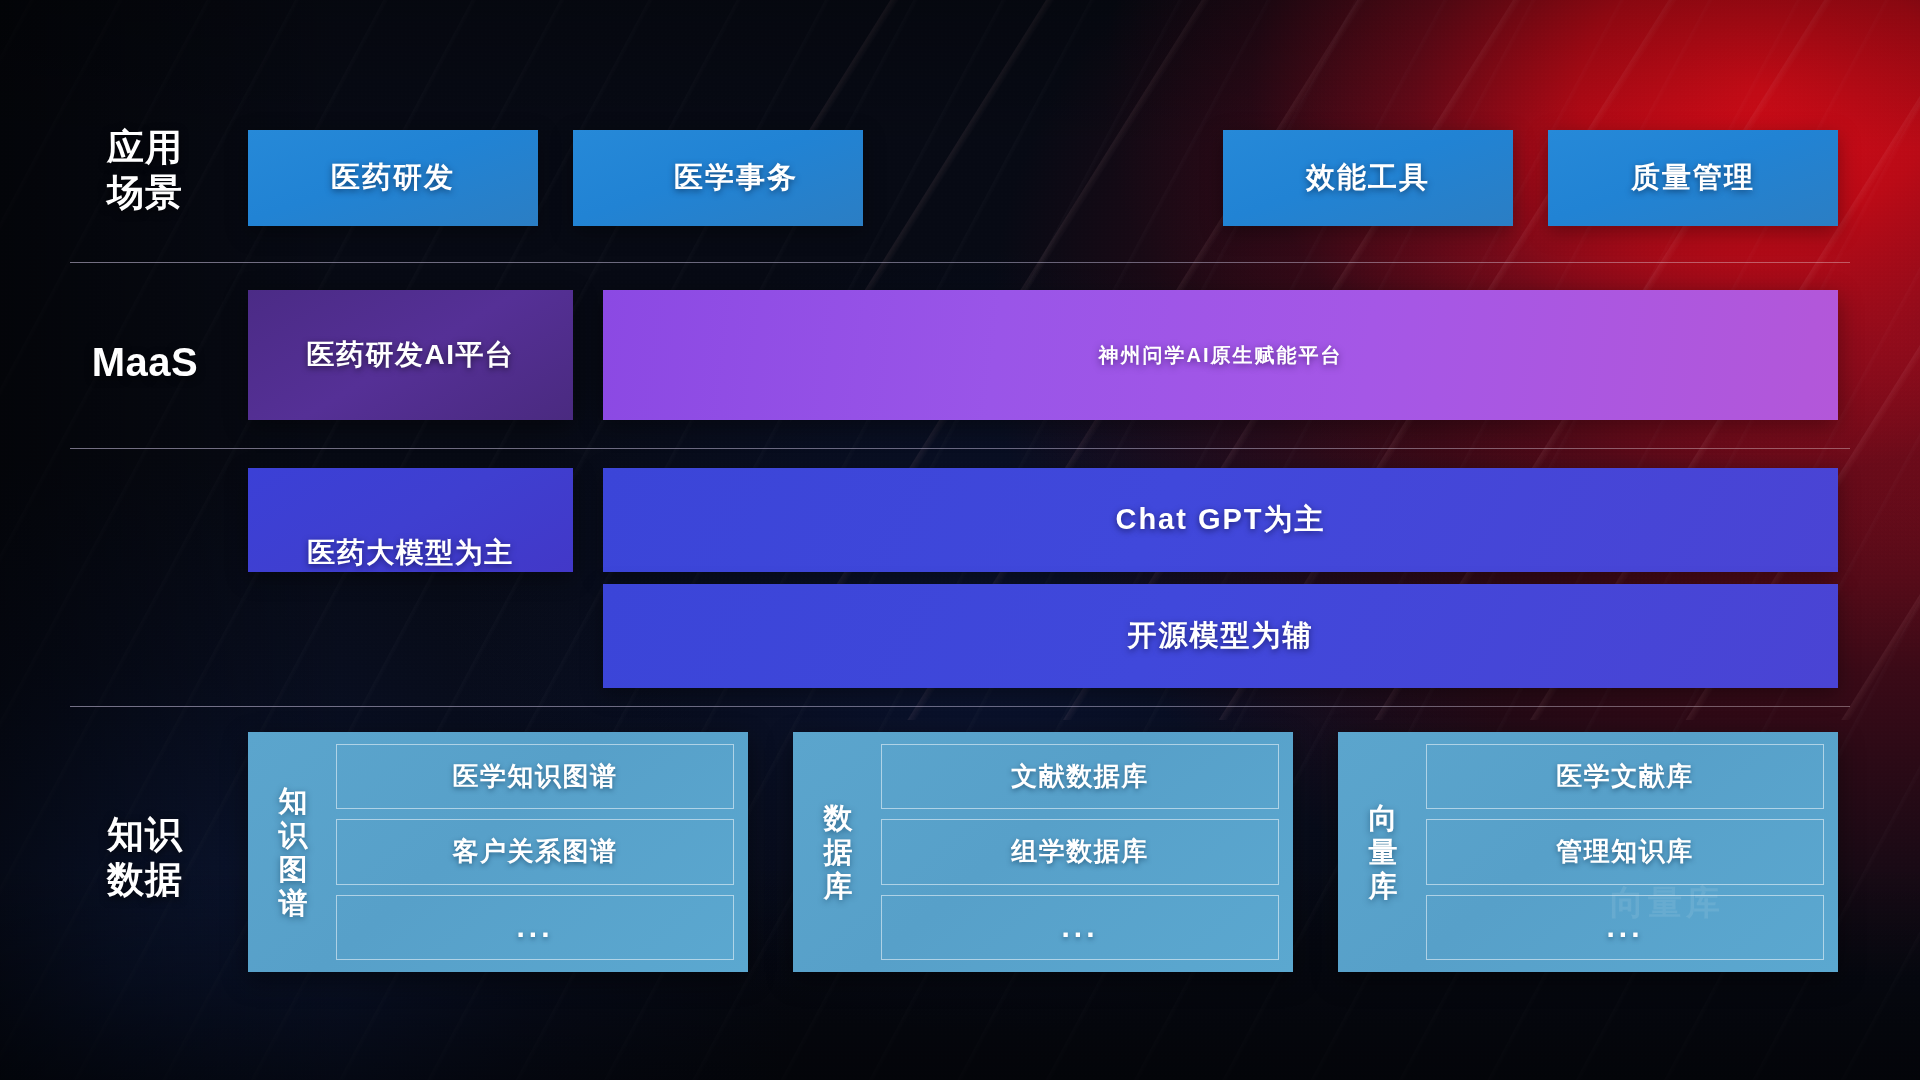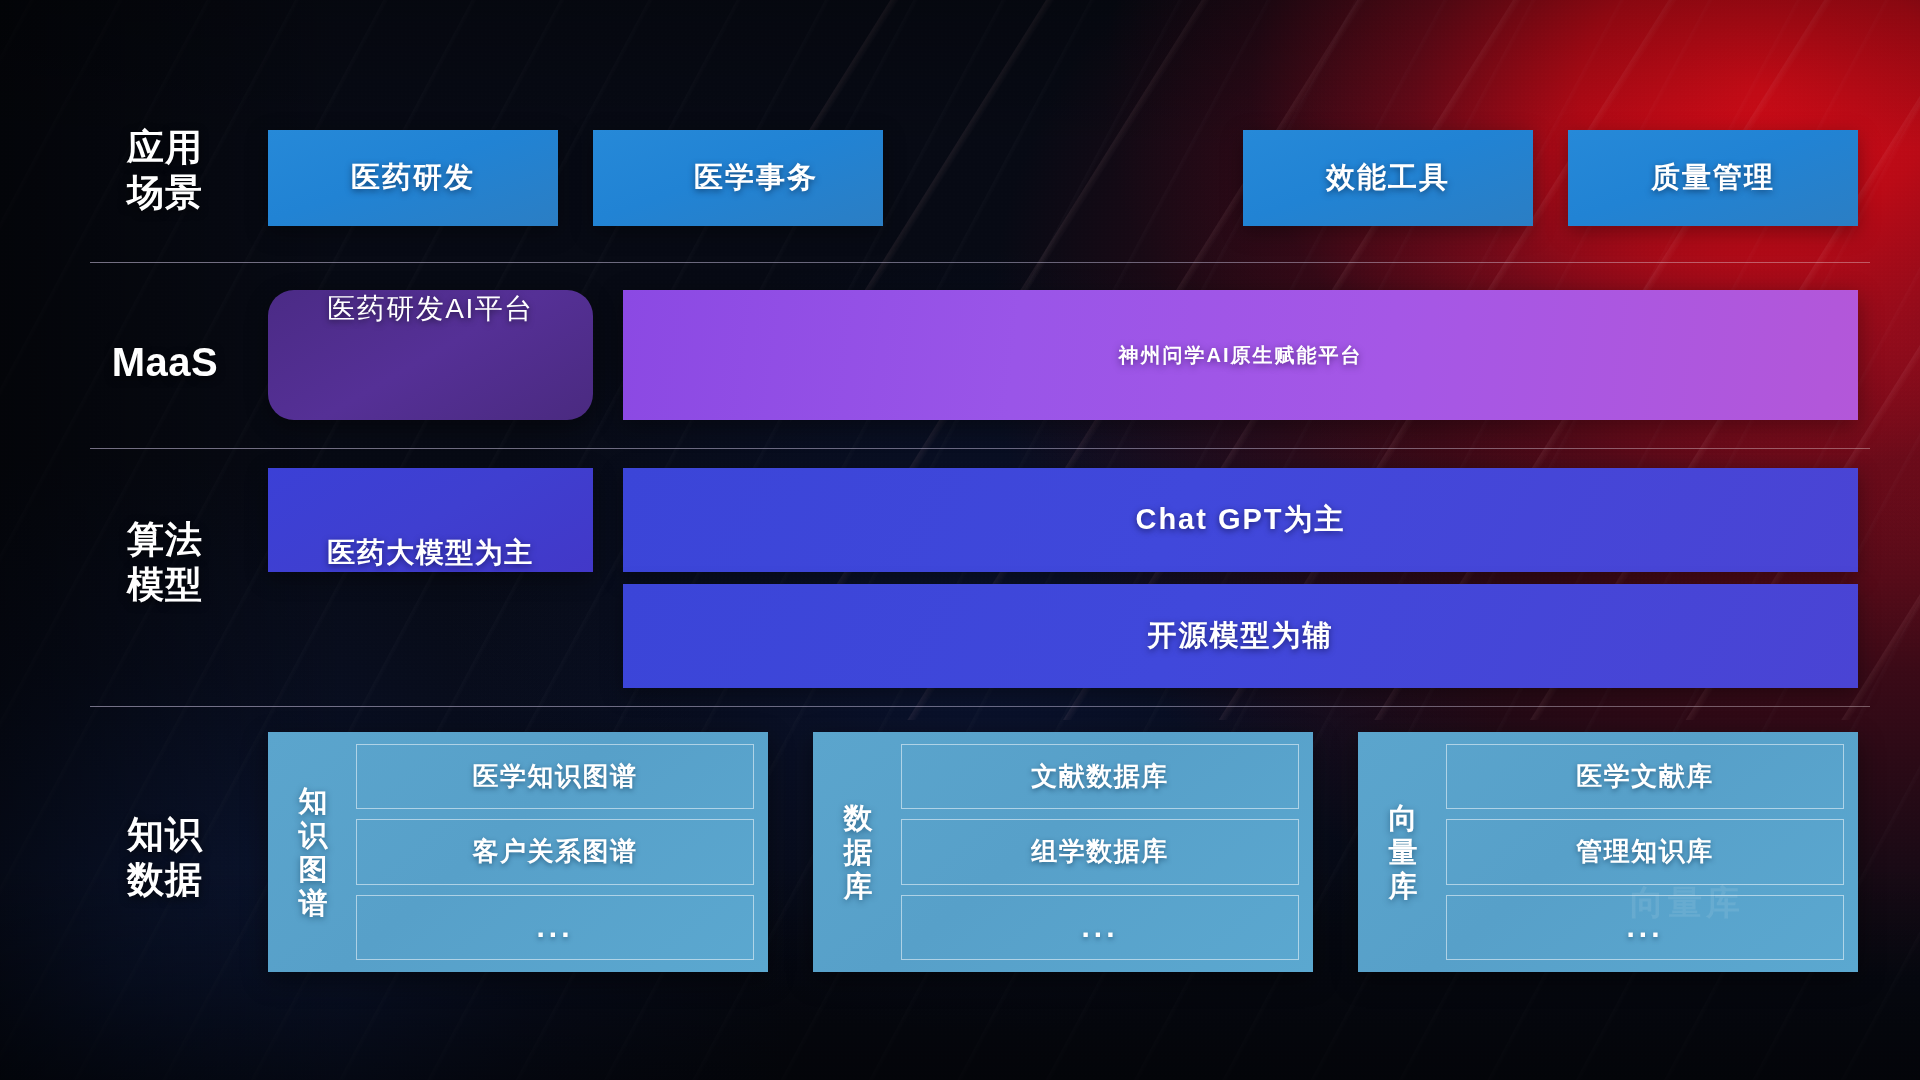--- a/index.html
+++ b/index.html
@@ -62,21 +62,21 @@
   .noise{
     position:absolute; inset:0;
     background-image:
       radial-gradient(rgba(255,255,255,0.055) 1px, transparent 1px);
     background-size:4px 4px;
     opacity:.35;
     mix-blend-mode:overlay;
   }
 
   
-  .content{ position:absolute; inset:0;margin-left:20px; }
+  .content{ position:absolute; inset:0; }
 
   .row-label{
     position:absolute;
     width:150px;
     text-align:center;
     color:#ffffff;
     font-weight:bold;
     font-size:37px;
     line-height:1.22;
     letter-spacing:1px;
@@ -102,25 +102,24 @@
     letter-spacing:2px;
     display:flex; align-items:center; justify-content:center;
     text-shadow:0 2px 6px rgba(0,20,50,.55);
     box-shadow:0 6px 20px rgba(0,0,0,.35);
   }
 
   
   .maas-left{
     position:absolute;
     background:linear-gradient(150deg,#4b2b86 0%,#553096 50%,#4a2a80 100%);
-    color:#fff; font-size:28px; font-weight:normal; letter-spacing:1.5px;
-    display:flex; align-items:flex-start; justify-content:center;
+    color:#fff; font-size:28px; font-weight:bold; letter-spacing:1.5px;
+    display:flex; align-items:center; justify-content:center;
     text-shadow:0 2px 6px rgba(0,0,0,.55);
     box-shadow:0 6px 22px rgba(0,0,0,.38);
-    border-radius:26px;
   }
   .maas-right{
     position:absolute;
     background:linear-gradient(97deg,#8b49e3 0%,#9a55e8 32%,#a557e6 62%,#b357d9 100%);
     color:#fff; font-size:20px; font-weight:bold; letter-spacing:2px;
     display:flex; align-items:center; justify-content:center;
     text-shadow:0 2px 7px rgba(30,0,60,.5);
     box-shadow:0 6px 22px rgba(0,0,0,.35);
   }
 
@@ -226,24 +225,20 @@
 
     <div class="maas-left" style="left:248px; top:290px; width:325px; height:130px;">
       <span>医药研发AI平台</span>
     </div>
     <div class="maas-right" style="left:603px; top:290px; width:1235px; height:130px;">
       <span>神州问学AI原生赋能平台</span>
     </div>
 
     <div class="divider" style="top:448px;"></div>
 
-    <div class="row-label" style="left:70px; top:517px;">
-      <div>算法</div>
-      <div>模型</div>
-    </div>
 
     <div class="algo-left" style="left:248px; top:468px; width:325px; height:104px;align-items:flex-end;">
       <span>医药大模型为主</span>
     </div>
     <div class="algo-right" style="left:603px; top:468px; width:1235px; height:104px;">
       <span>Chat GPT为主</span>
     </div>
 
     <div class="algo-right" style="left:603px; top:584px; width:1235px; height:104px;">
       <span>开源模型为辅</span>

